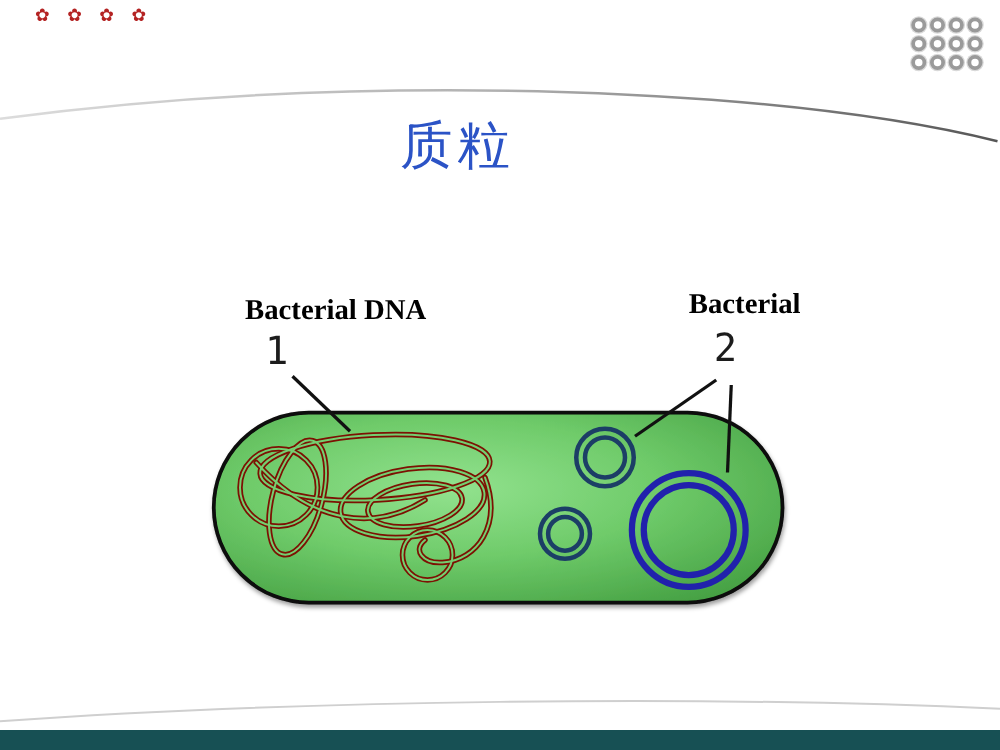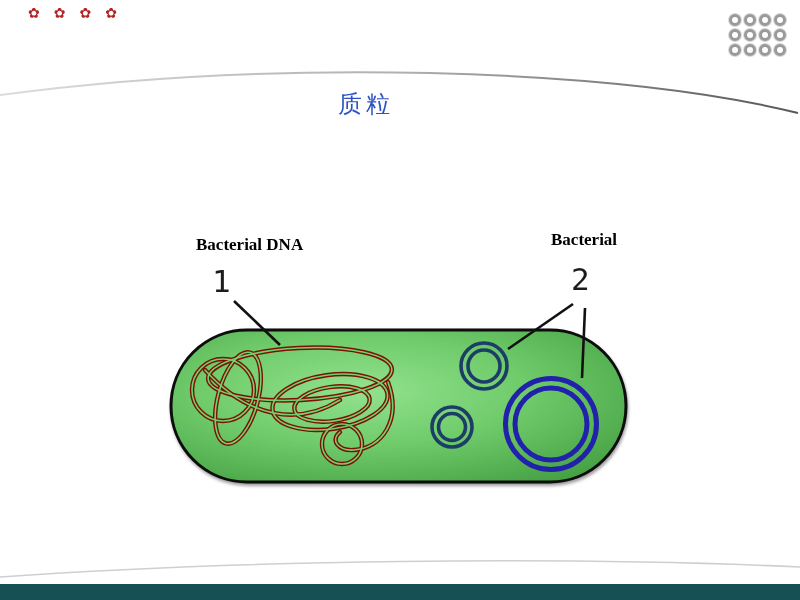--- a/index.html
+++ b/index.html
@@ -18,26 +18,26 @@
     position:absolute;left:729px;top:14px;display:grid;
     grid-template-columns:repeat(4,15px);grid-auto-rows:15px;
   }
   .ringdot{
     width:6px;height:6px;border-radius:50%;background:#ffffff;
     border:3px solid #9a9a9a;box-shadow:0 0 0 1px #d9d9d9;
   }
   
   .title{
     position:absolute;left:0;top:88px;width:732px;text-align:center;
-    color:#2b53c6;font-size:24px;letter-spacing:4px;
+    color:#2b53c6;font-size:42px;letter-spacing:4px;
     font-family:"Liberation Serif","DejaVu Serif",serif;
   }
   
   .fig-label{
-    position:absolute;color:#000;font-weight:bold;font-size:17px;
+    position:absolute;color:#000;font-weight:bold;font-size:23px;
     font-family:"Liberation Serif","DejaVu Serif",serif;white-space:nowrap;
   }
   .lbl-dna{left:196px;top:235px;}
   .lbl-plasmids{left:551px;top:230px;}
   .callout{
     position:absolute;color:#1c1c1c;font-size:31px;line-height:32px;
     font-family:"DejaVu Sans Mono","Liberation Mono",monospace;
   }
   .n1{left:212px;top:265px;}
   .n2{left:571px;top:263px;}

